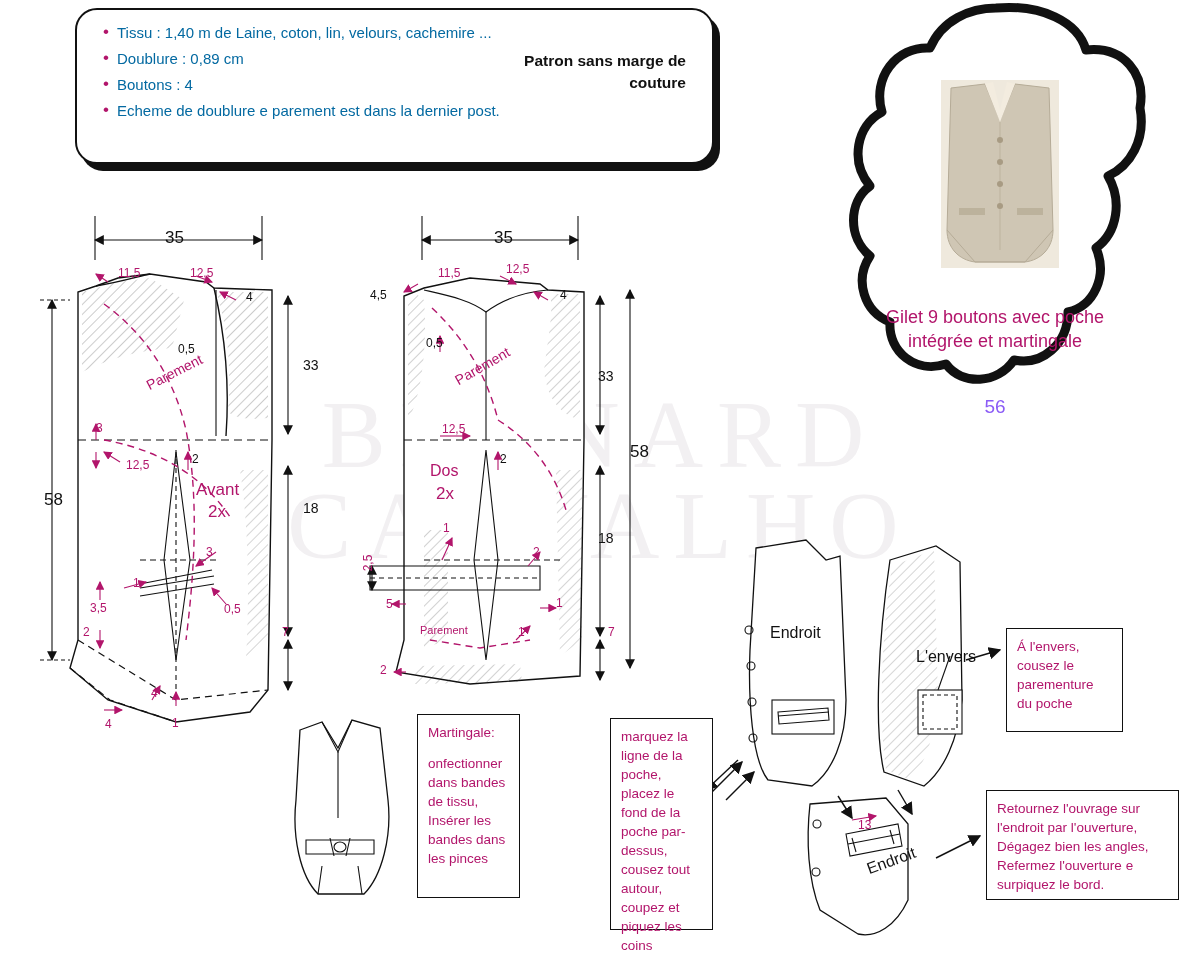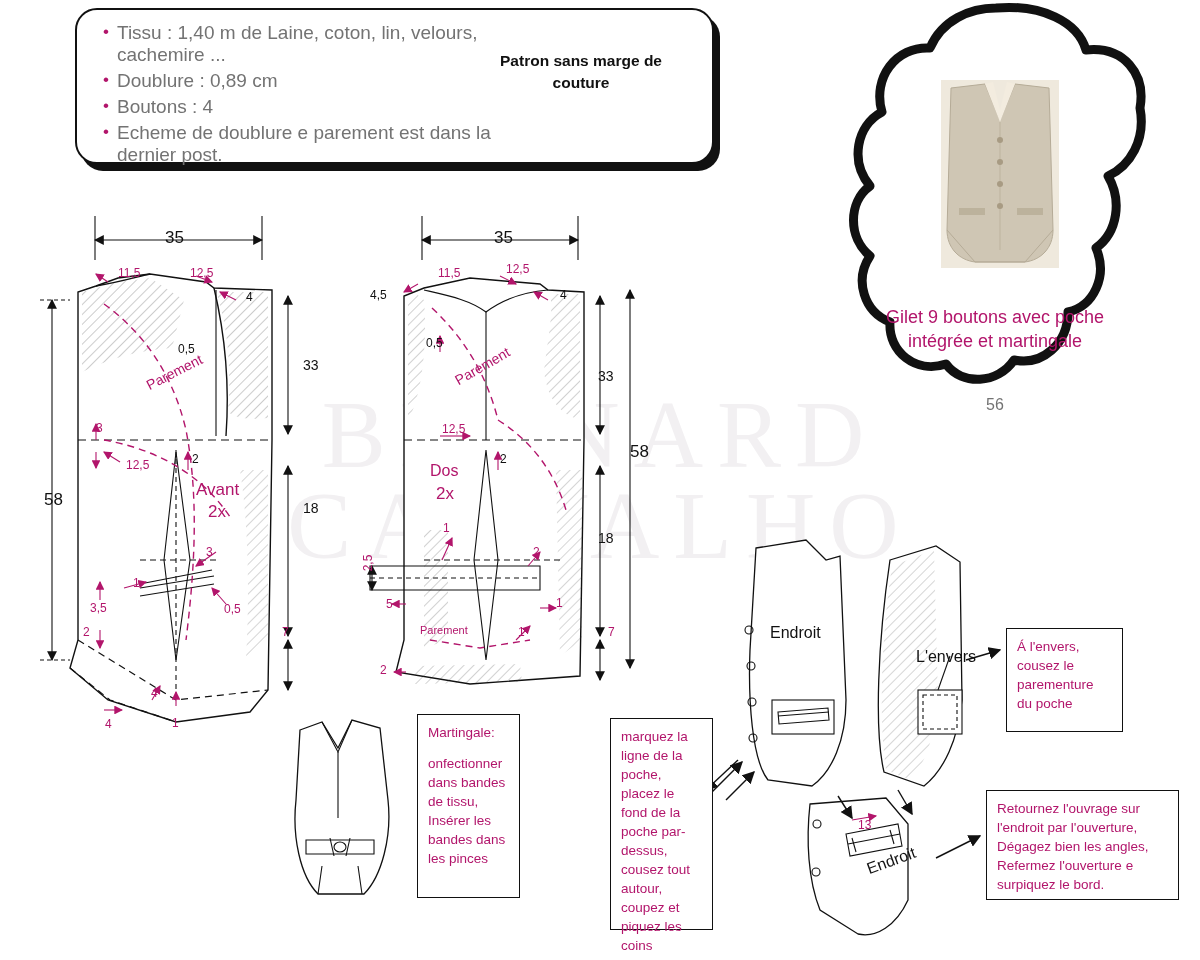--- a/index.html
+++ b/index.html
@@ -29,39 +29,39 @@
   .callout{
     position:absolute;left:75px;top:8px;width:635px;height:152px;
     background:#fff;border:2.5px solid #111;border-radius:22px;
     box-shadow:6px 7px 0 #111;
     z-index:3;
   }
   .callout ul{
     margin:12px 0 0 0;padding:0 0 0 26px;list-style:none;width:400px;
   }
   .callout li{
-    position:relative;font-size:19px;line-height:22px;color:#737373;
+    position:relative;font-size:15px;line-height:22px;color:#0369a1;
     margin-bottom:4px;padding-left:14px;
   }
   .callout li:before{
     content:"\2022";position:absolute;left:0;top:-1px;color:#b2156b;font-size:17px;
   }
   .callout .title{
-    position:absolute;right:26px;top:40px;width:210px;text-align:center;
+    position:absolute;right:26px;top:40px;width:210px;text-align:right;
     font-weight:bold;font-size:15.5px;line-height:22px;color:#111;
   }
   
   .cloudwrap{position:absolute;left:846px;top:0px;width:300px;height:440px;z-index:3;}
   .cloud-text{
     position:absolute;left:880px;top:305px;width:230px;text-align:center;
     color:#b2156b;font-size:18px;line-height:24px;z-index:5;
   }
   .cloud-num{
     position:absolute;left:880px;top:396px;width:230px;text-align:center;
-    color:#737373;font-size:16px;z-index:5;
+    color:#8b5cf6;font-size:19px;z-index:5;
   }
   .vest-photo{
     position:absolute;left:941px;top:80px;width:118px;height:188px;z-index:4;
   }
   
   .ibox{
     position:absolute;background:#fff;border:1.5px solid #111;
     color:#b2156b;font-size:13.5px;line-height:19px;padding:8px 10px;
     box-sizing:border-box;z-index:4;
   }

